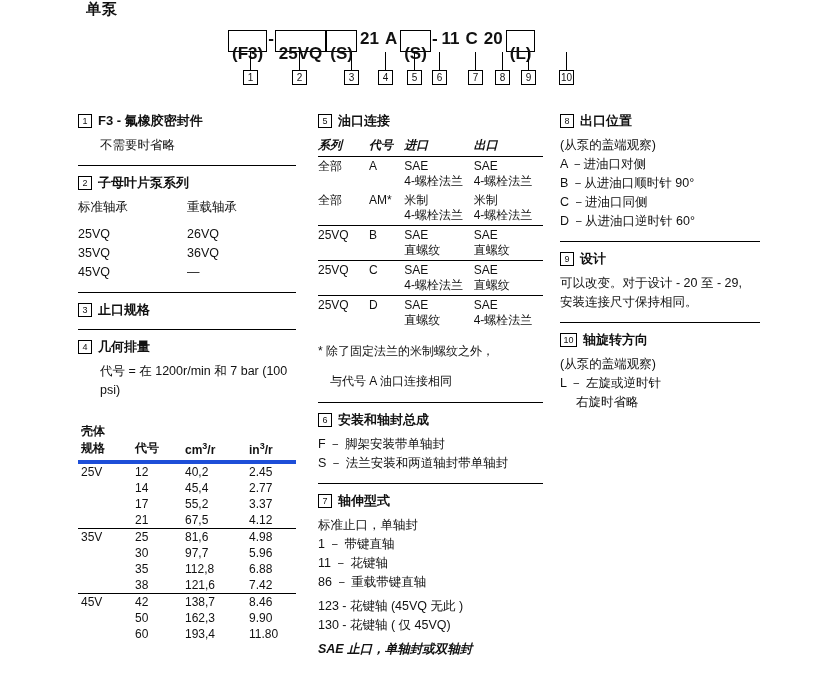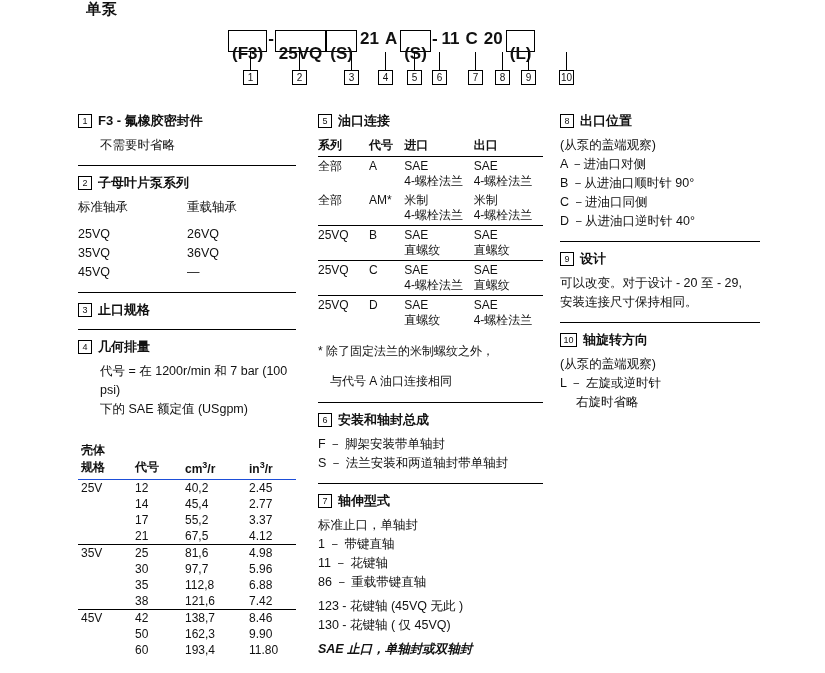--- a/index.html
+++ b/index.html
@@ -150,40 +150,40 @@
     padding: 1px 3px;
     text-align: left;
     font-weight: normal;
     white-space: nowrap;
   }
   table.tbl th {
     font-weight: bold;
     font-size: 12px;
     vertical-align: bottom;
   }
-  .tbl .head-row th { border-bottom: 1px solid #1d4ed8; padding-bottom: 3px; margin-left: 12px;}
+  .tbl .head-row th { border-bottom: 4px solid #1d4ed8; padding-bottom: 3px; margin-left: 12px;}
   .tbl .grp-top td { border-top: 1px solid #000; }
   .col-size { width: 48px; font-weight: bold;}
   .col-code { width: 44px; }
   .col-cm { width: 58px; }
 
   
   table.port {
     border-collapse: collapse;
     font-size: 12px;
     width: 100%;
     line-height: 15px;
   }
   table.port th, table.port td {
     padding: 2px 4px 2px 0;
     text-align: left;
     font-weight: normal;
     vertical-align: top;
   }
-  table.port th { font-weight: bold; }
+  table.port th { font-weight: bold; font-style: italic; }
   table.port .hdr td, table.port .hdr th { border-bottom: 1px solid #000; padding-bottom: 3px; }
   table.port tr.sep td { border-top: 1px solid #000; }
   .p-series { width: 52px; }
   .p-code   { width: 34px; }
   .p-in     { width: 78px; }
   .p-out    { width: 78px; }
   .footnote { font-size: 12px; line-height: 18px; }
   sup { font-size: 9px; }
   .ital { font-style: italic; font-weight: bold; }
 </style>
@@ -293,21 +293,20 @@
 
     <hr class="rule">
 
     <div class="sec">
       <div class="sec-head">
         <span class="num-box">4</span>
         <span>几何排量</span>
       </div>
       <div class="sec-body indent" style="margin-bottom:22px;">
         <p>代号 = 在 1200r/min 和 7 bar (100 psi)</p>
-        <p>下的 SAE 额定值 (USgpm)</p>
       </div>
 
       <table class="tbl">
         <tbody>
             <tr class="head-row">
           <th class="col-size">
             <span>壳体</span><br>
             <span>规格</span>
           </th>
           <th class="col-code" style="vertical-align:bottom">代号</th>
@@ -481,21 +480,21 @@
     <div class="sec">
       <div class="sec-head">
         <span class="num-box">8</span>
         <span>出口位置</span>
       </div>
       <div class="sec-body">
         <p>(从泵的盖端观察)</p>
         <p>A －进油口对侧</p>
         <p>B －从进油口顺时针 90°</p>
         <p>C －进油口同侧</p>
-        <p>D －从进油口逆时针 40°</p>
+        <p>D －从进油口逆时针 60°</p>
       </div>
     </div>
 
     <hr class="rule">
 
     <div class="sec">
       <div class="sec-head">
         <span class="num-box">9</span>
         <span>设计</span>
       </div>

